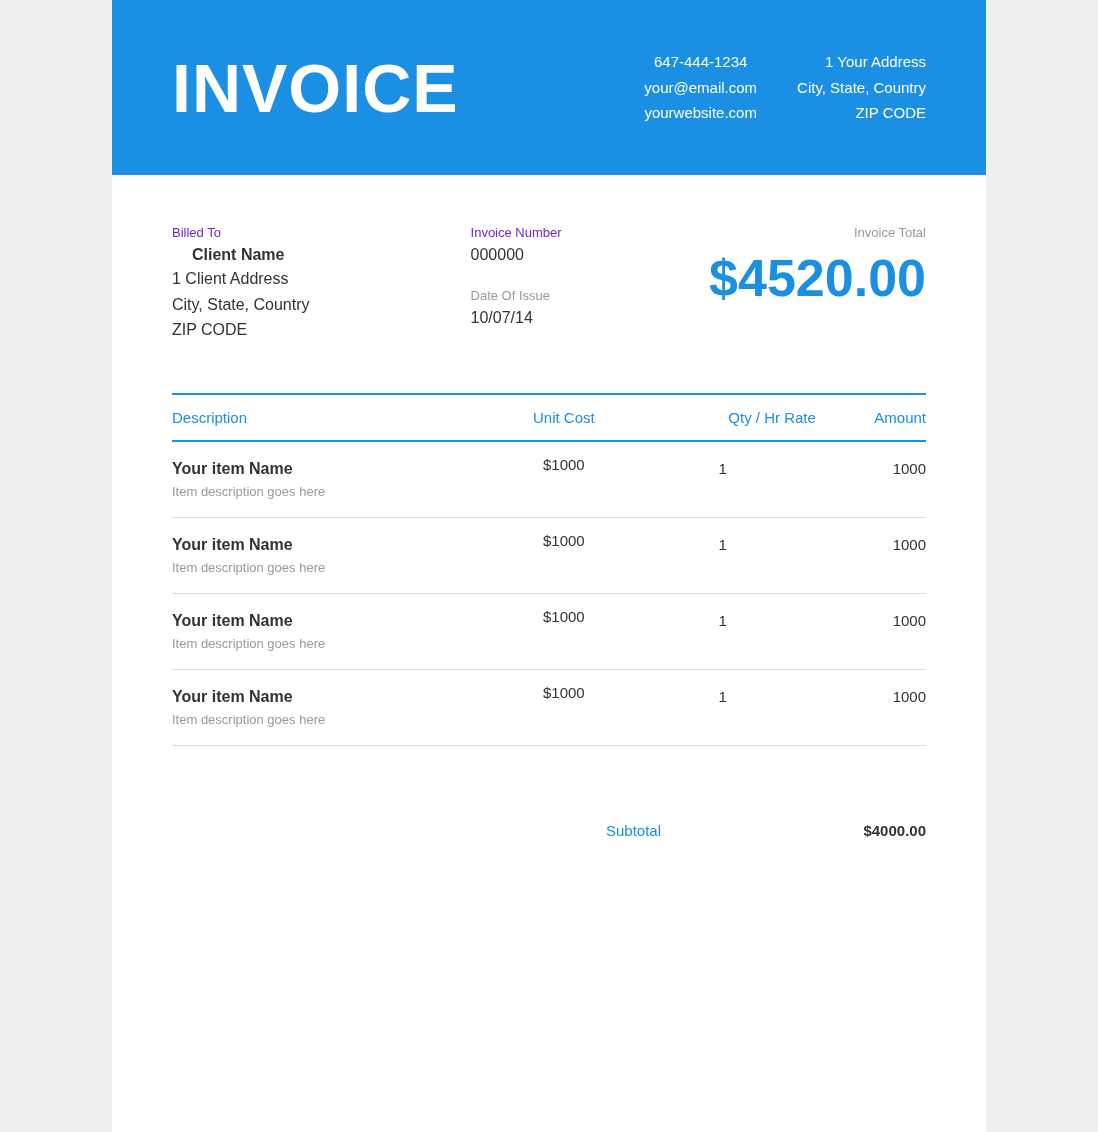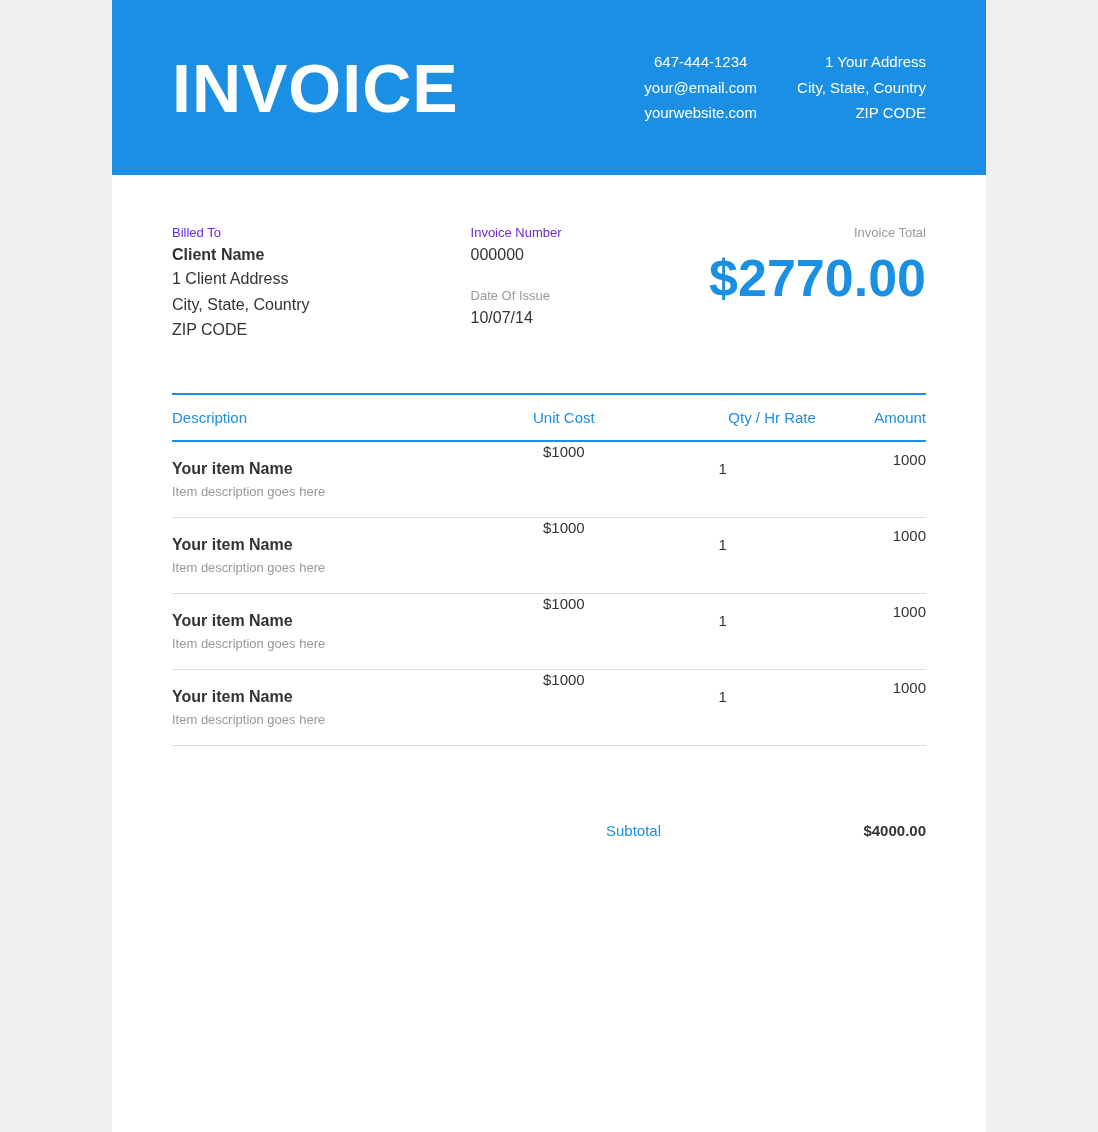--- a/index.html
+++ b/index.html
@@ -93,20 +93,21 @@
       font-size: 13px;
       color: #6d28d9;
       margin-bottom: 6px;
     }
 
     .billed-to-section .client-name {
       font-size: 16px;
       font-weight: bold;
       color: #333333;
       margin-bottom: 2px;
+      margin-left: 20px;
     }
 
     .billed-to-section .client-address {
       font-size: 16px;
       color: #333333;
       line-height: 1.6;
     }
 
     .invoice-number-value {
       font-size: 16px;
@@ -175,33 +176,33 @@
     .invoice-table tbody td {
       padding: 18px 0;
       font-size: 15px;
       color: #333333;
       vertical-align: top;
     }
 
     .invoice-table tbody td.col-unit-cost {
       text-align: center;
       vertical-align: top;
-      padding-top: 1px;
+      padding-top: 14px;
     }
 
     .invoice-table tbody td.col-qty {
       text-align: center;
       vertical-align: top;
       padding-top: 18px;
     }
 
     .invoice-table tbody td.col-amount {
       text-align: right;
       vertical-align: top;
-      padding-top: 9px;
+      padding-top: 18px;
     }
 
     .item-name {
       font-weight: bold;
       font-size: 16px;
       color: #333333;
       display: block;
       margin-bottom: 4px;
     }
 
@@ -278,21 +279,21 @@
 
       <div class="invoice-number-section">
         <div class="section-label">Invoice Number</div>
         <div class="invoice-number-value">000000</div>
         <div class="date-of-issue-label">Date Of Issue</div>
         <div class="date-of-issue-value">10/07/14</div>
       </div>
 
       <div class="invoice-total-section">
         <div class="invoice-total-label">Invoice Total</div>
-        <div class="invoice-total-amount">$2770.00</div>
+        <div class="invoice-total-amount">$4520.00</div>
       </div>
 
     </div>
 
     <table class="invoice-table">
       <thead>
         <tr>
           <th>Description</th>
           <th class="col-unit-cost">Unit Cost</th>
           <th class="col-qty">Qty / Hr Rate</th>

